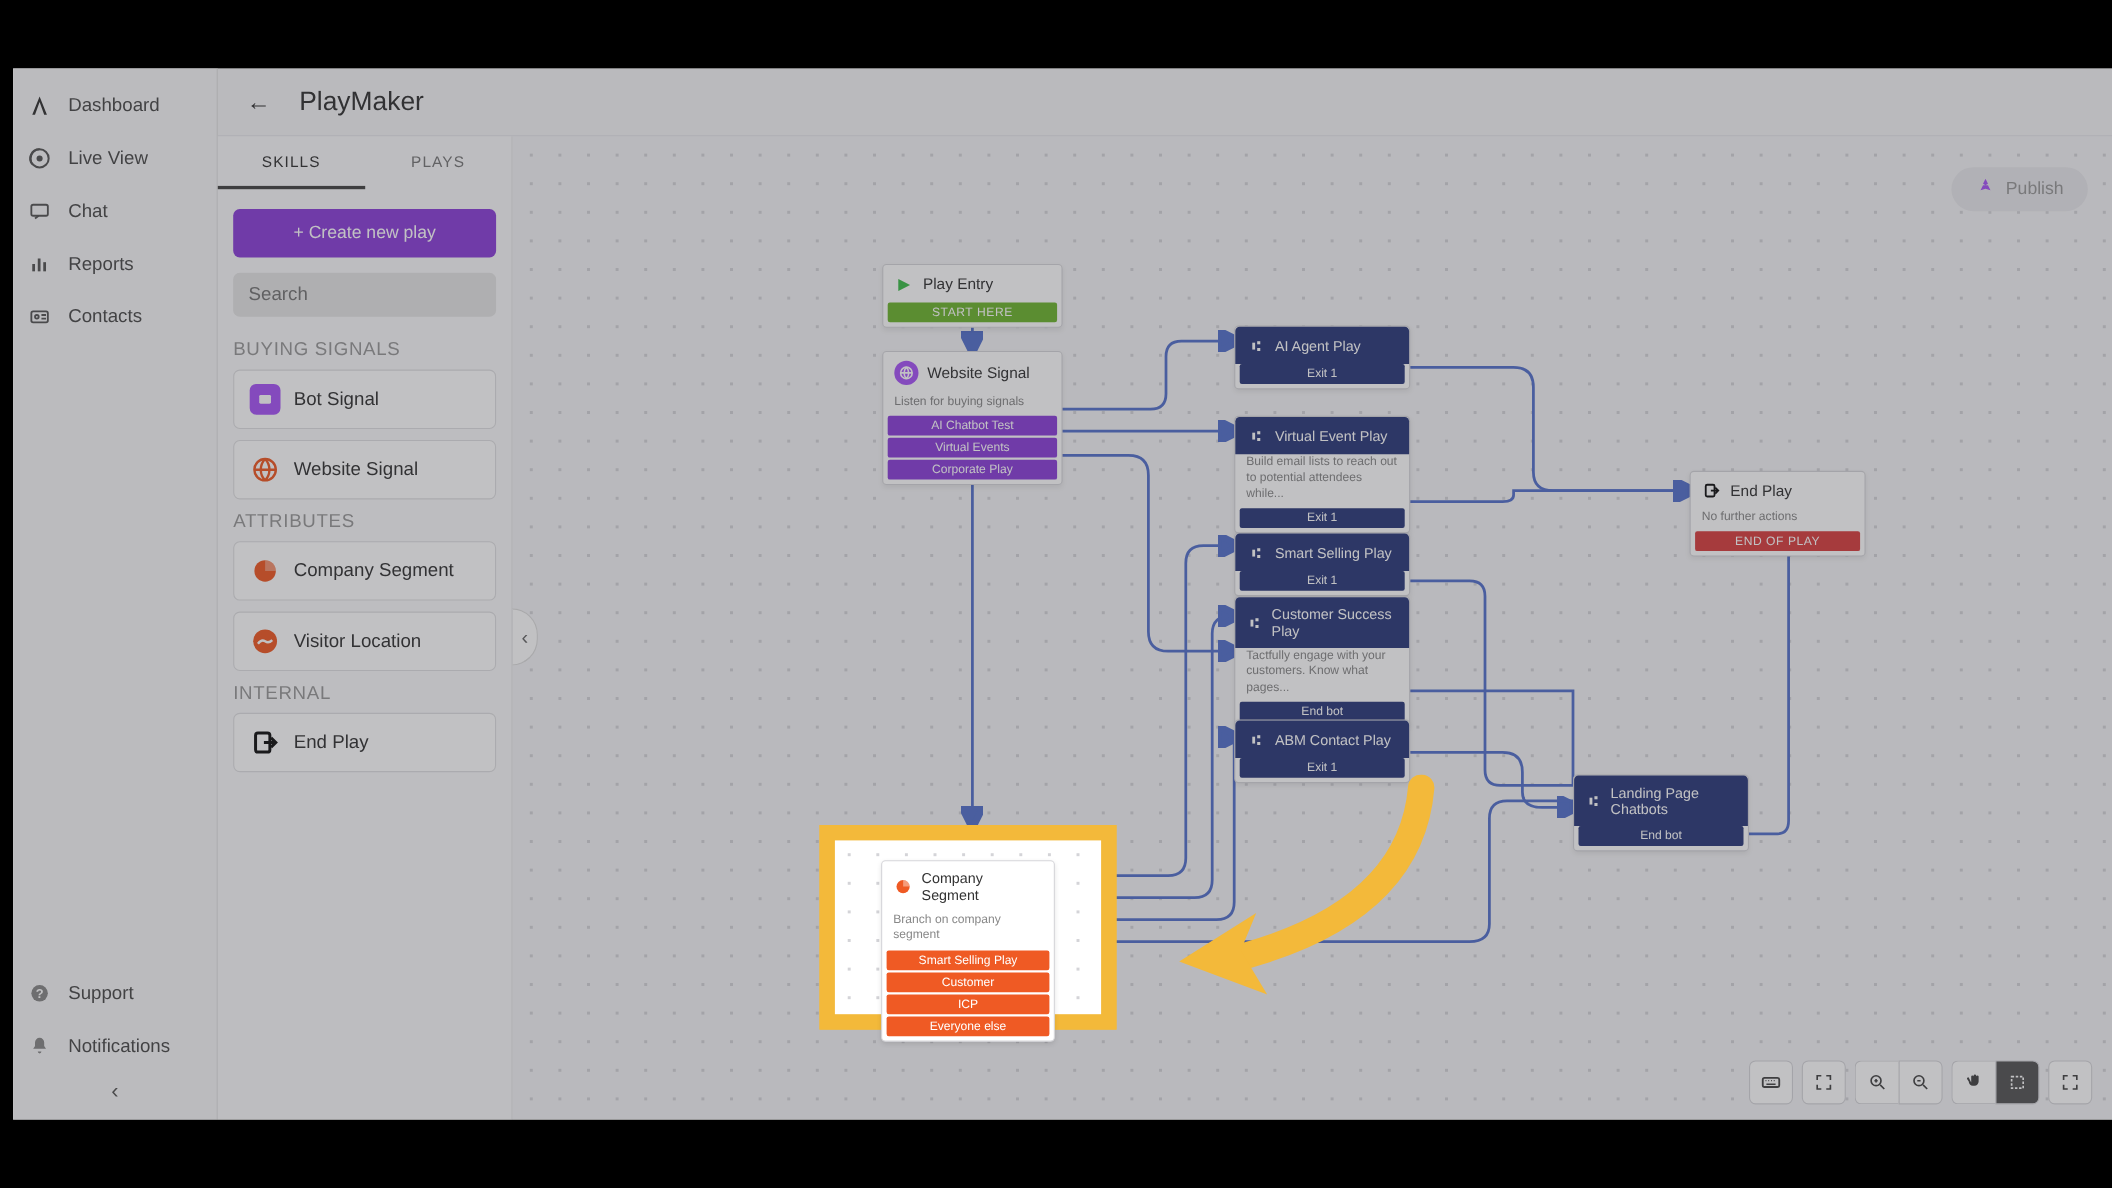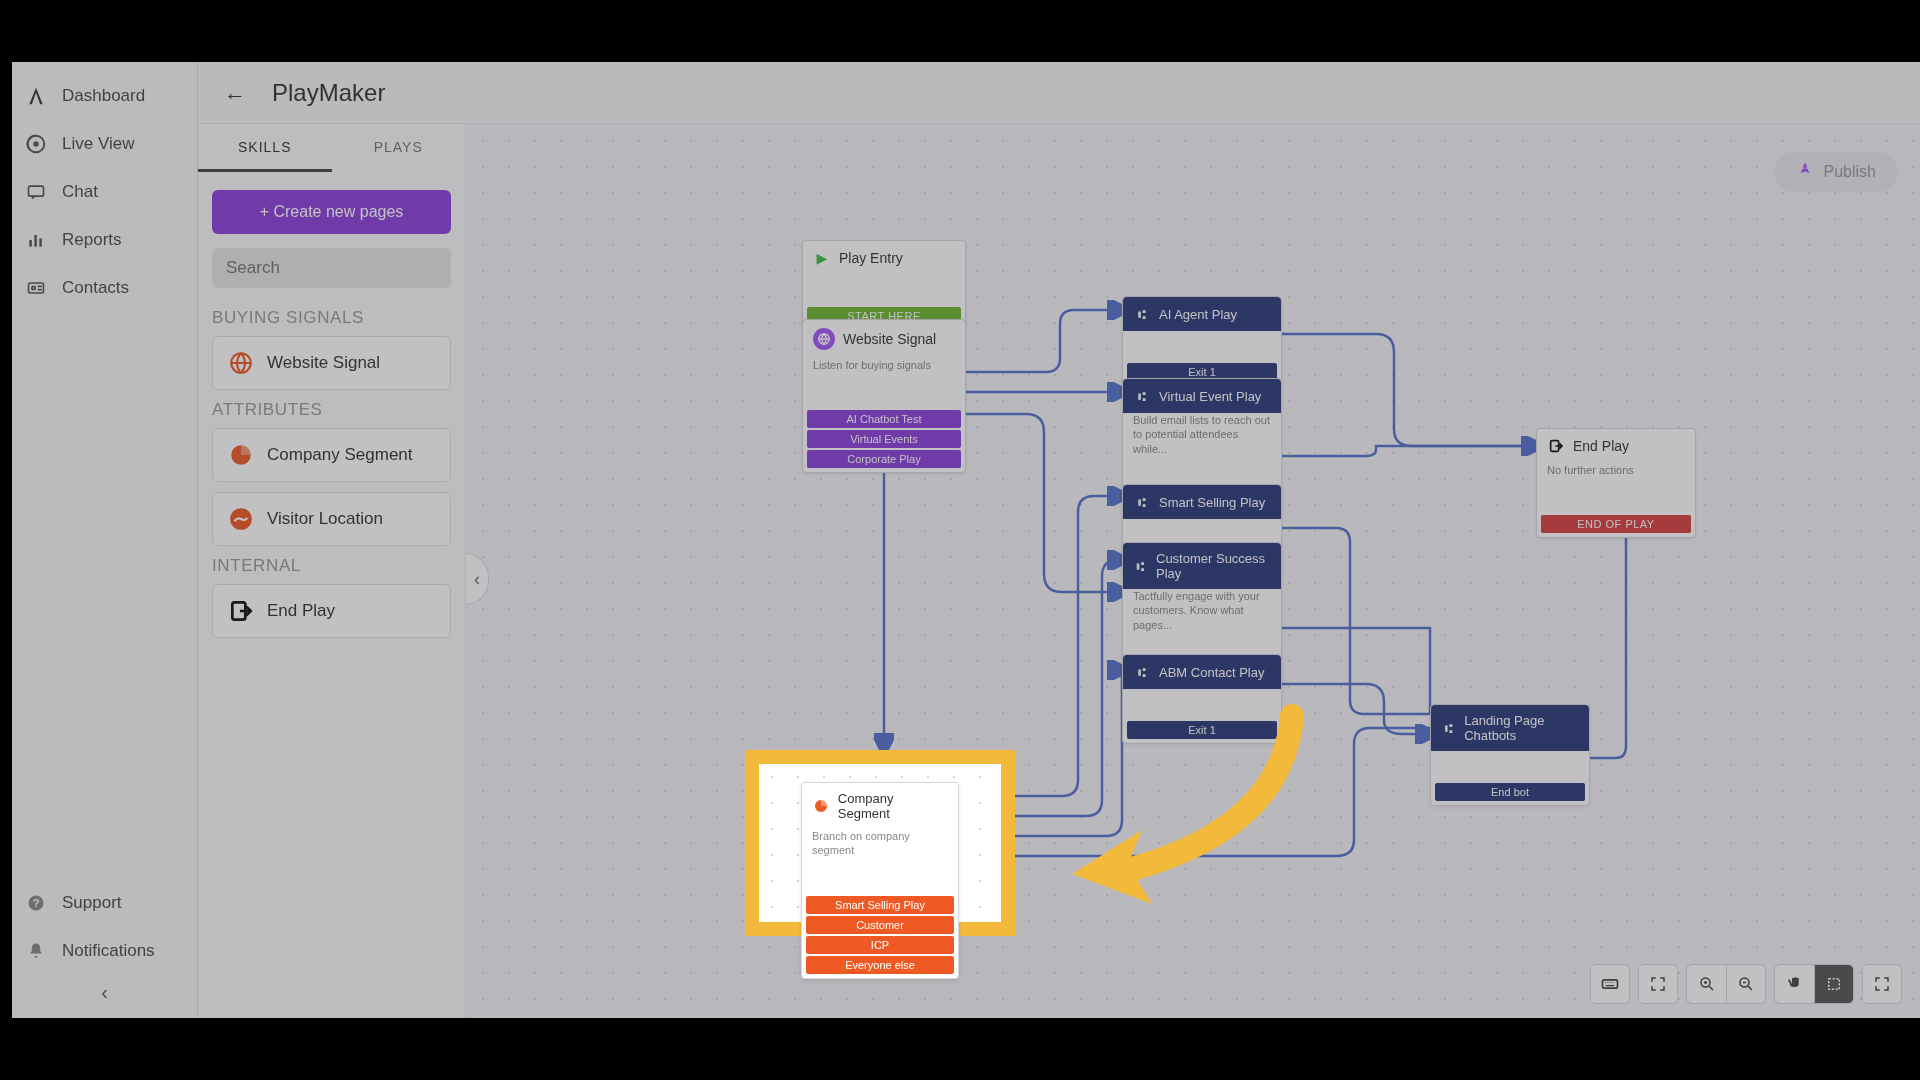--- a/index.html
+++ b/index.html
@@ -58,21 +58,21 @@
 .toolbar .group button { border-radius:0; border-right:none; }
 .toolbar .group button:first-child { border-radius:6px 0 0 6px; }
 .toolbar .group button:last-child { border-radius:0 6px 6px 0; border-right:1px solid #d6d6da;}
 .toolbar button.active { background:#555; color:#fff; }
 
 
 .node { position:absolute; background:#fff; border:1px solid #d6d6da; border-radius:4px; box-shadow:0 2px 5px rgba(0,0,0,.07); z-index:3; }
 .node-head { display:flex; align-items:center; gap:8px; padding:8px 10px; font-size:14px; color:#333; }
 .node-head .nicon { width:18px; height:18px; display:flex; align-items:center; justify-content:center; }
 .node-sub { font-size:11px; color:#888; padding:0 10px 6px 10px; line-height:1.3; }
-.node-bars { display:flex; flex-direction:column; gap:2px; padding:0 4px 4px 4px;margin-top:32px; }
+.node-bars { display:flex; flex-direction:column; gap:2px; padding:0 4px 4px 4px; }
 .node-bars .bar { font-size:11px; color:#fff; text-align:center; padding:3px 6px; border-radius:2px; }
 .bar.green { background:#6eb52f; letter-spacing:0.5px; }
 .bar.purple { background:#8b3fd9; }
 .bar.navy { background:#2c3a7a; }
 .bar.orange { background:#ef5a24; }
 .bar.red { background:#d93f3f; letter-spacing:0.5px; font-weight:500;}
 .node.play { background:#fff; }
 .node.play .node-head { background:#2c3a7a; color:#fff; border-radius:4px 4px 0 0; font-size:13px; }
 .node.play .node-head .nicon { color:#fff; }
 .node.entry .node-head .nicon { color:#3dbd4a; }
@@ -185,23 +185,32 @@
     </div>
 
     <div class="body">
 
       <div class="panel">
         <div class="tabs">
           <div class="tab active">SKILLS</div>
           <div class="tab">PLAYS</div>
         </div>
         <div class="panel-body">
-          <button class="create-btn">+ Create new pages</button>
+          <button class="create-btn">+ Create new play</button>
           <input class="search-box" placeholder="Search" style="">
           <div class="section-label">BUYING SIGNALS</div>
+          <div class="skill-card">
+            <span class="sicon purple">
+                <svg width="16" height="16" viewBox="0 0 24 24" fill="#fff">
+                  <rect x="4" y="6" width="16" height="12" rx="2"></rect>
+                  <path d="M4 20 l4-3" fill="#fff"></path>
+                </svg>
+              </span>
+            <span class="label">Bot Signal</span>
+          </div>
           <div class="skill-card">
             <span class="sicon orange">
                 <svg width="26" height="26" viewBox="0 0 24 24" fill="none" stroke="#ef5a24" stroke-width="2">
                   <circle cx="12" cy="12" r="9"></circle>
                   <path d="M3 12 h18 M12 3 a13 13 0 0 1 0 18 M12 3 a13 13 0 0 0 0 18"></path>
                 </svg>
               </span>
             <span class="label">Website Signal</span>
           </div>
           <div class="section-label">ATTRIBUTES</div>

